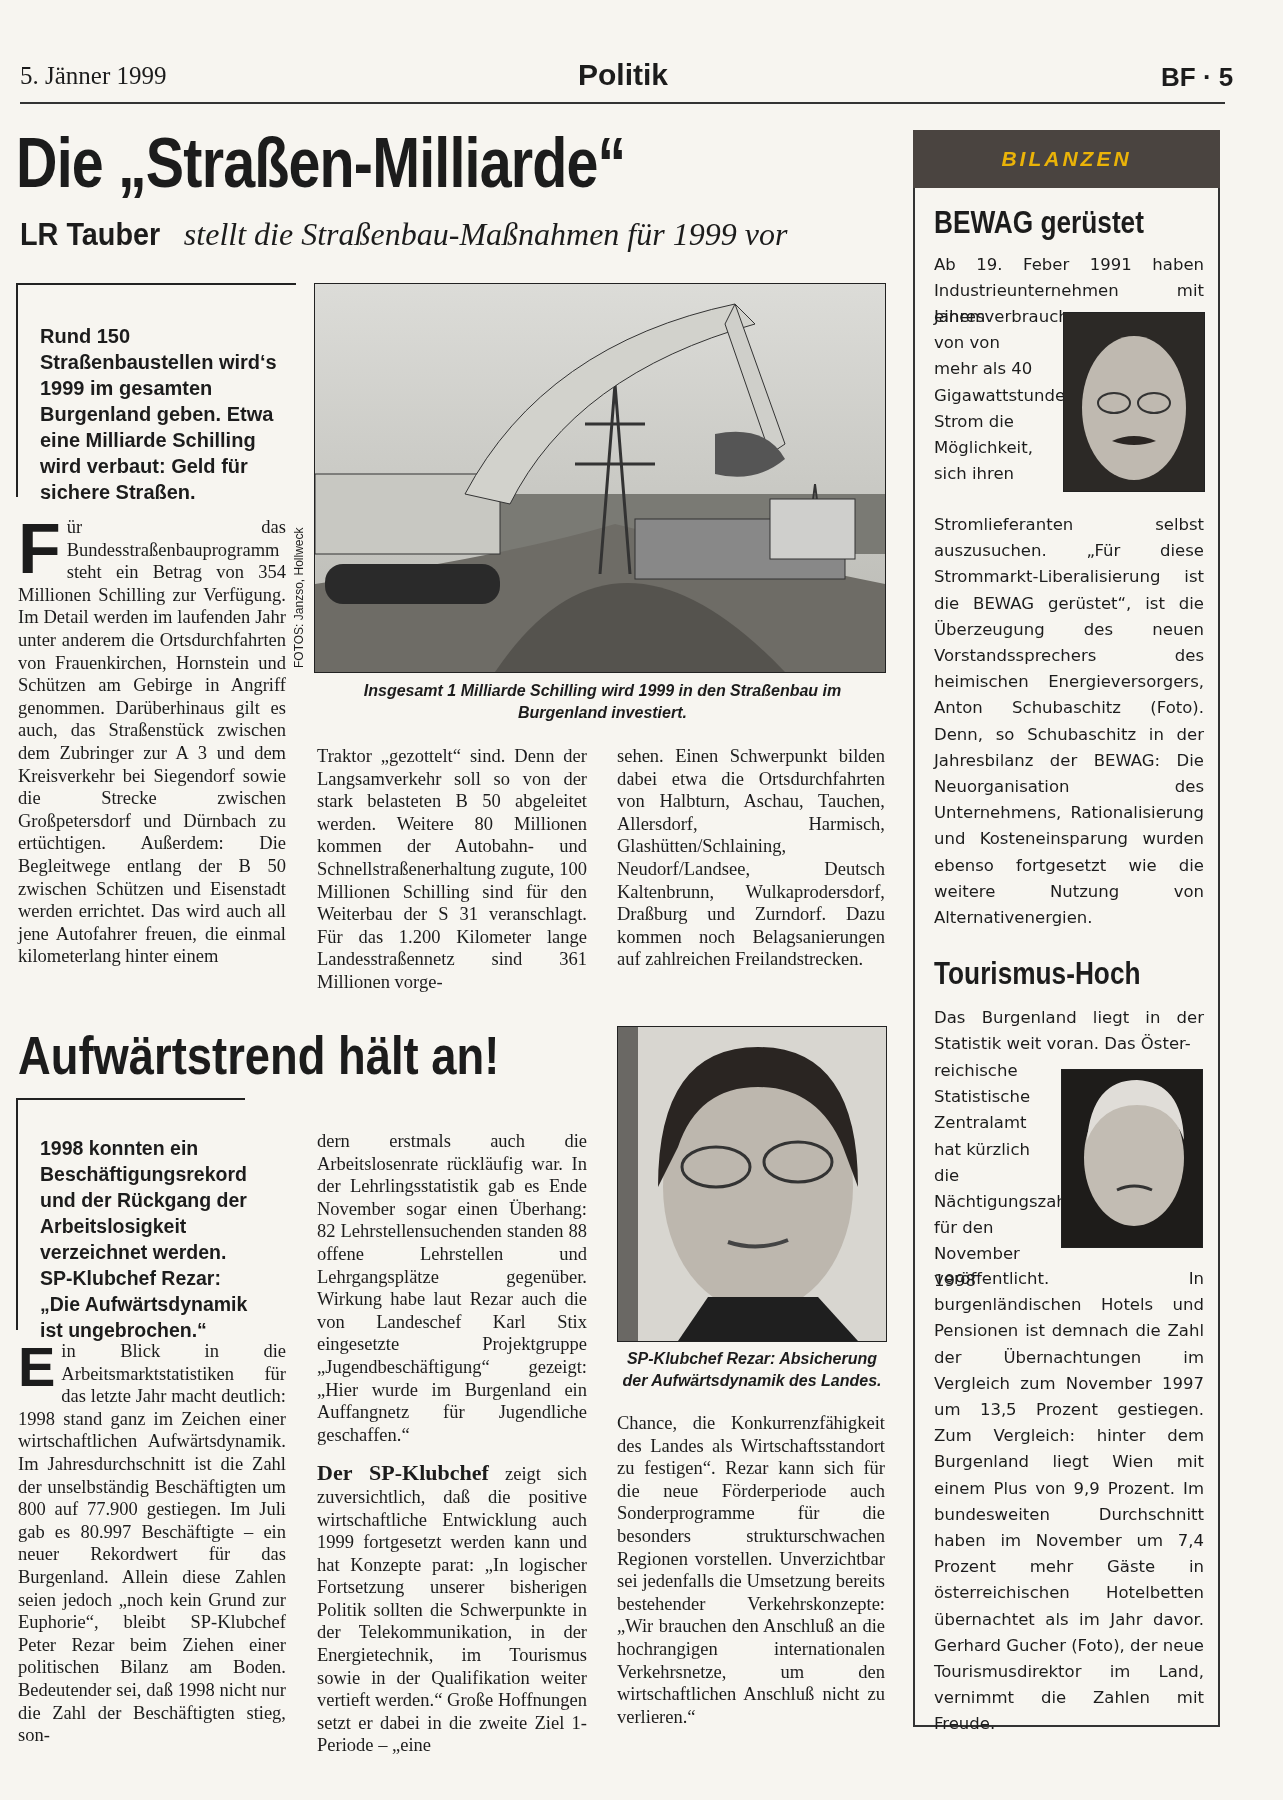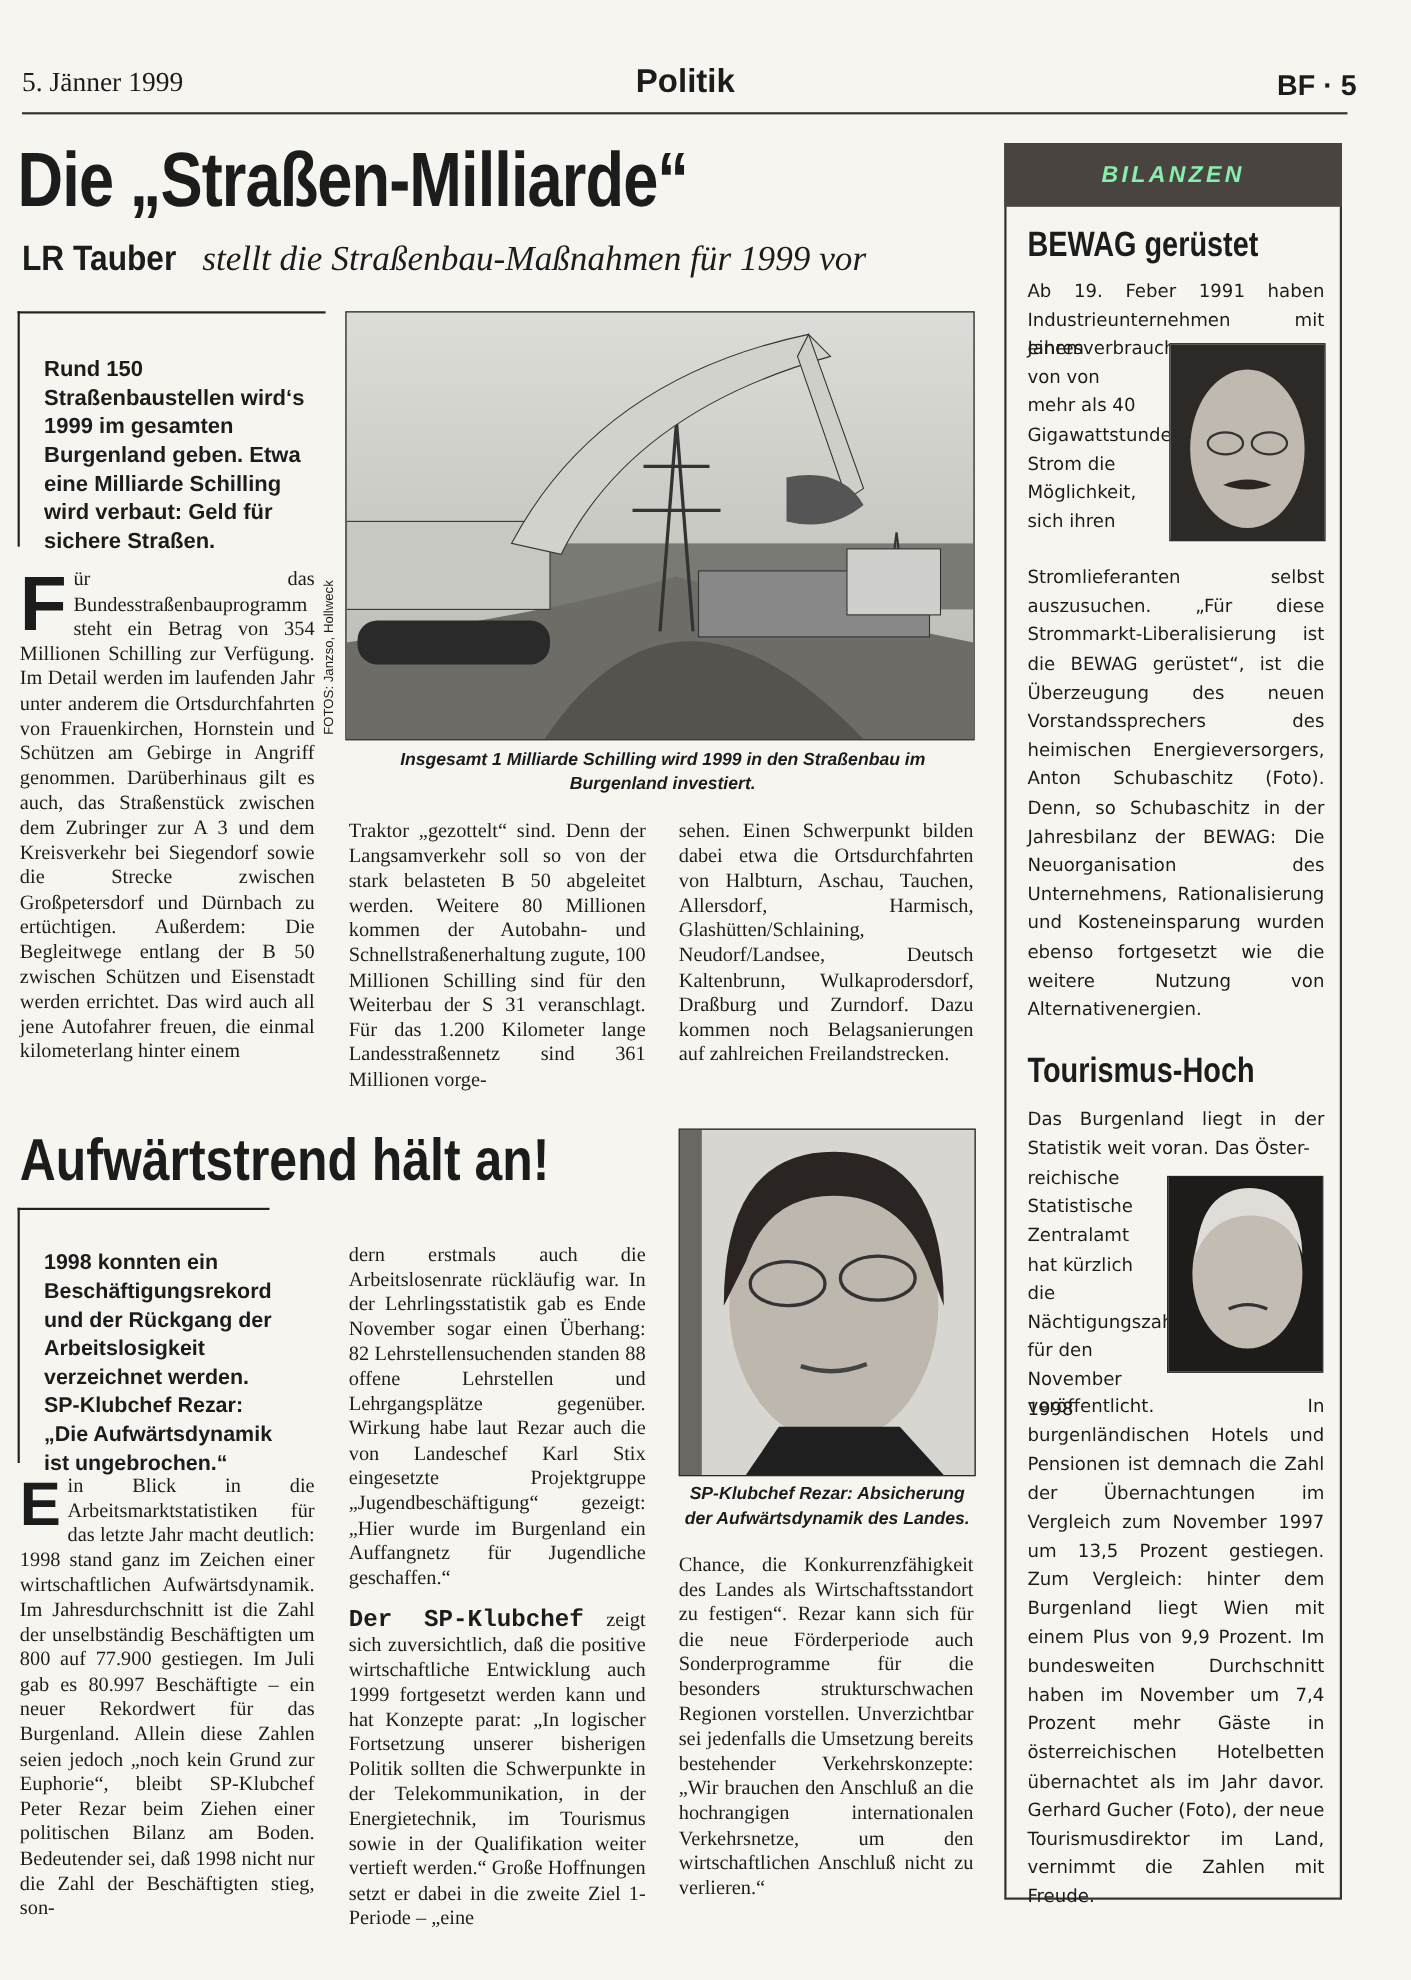--- a/index.html
+++ b/index.html
@@ -31,27 +31,27 @@
   .body-text { font-family:"Liberation Serif", serif; font-size:18.5px; line-height:22.6px; text-align:justify; }
   .dropcap { float:left; font-family:"Liberation Sans", sans-serif; font-weight:900; font-size:70px; line-height:58px; margin:4px 6px 0 0; }
 
   .photo { background:#999; border:1px solid #222; overflow:hidden; }
   .caption { font-family:"Liberation Sans", sans-serif; font-style:italic; font-weight:bold; font-size:16px; line-height:22px;text-align:center; }
 
   .credit { font-family:"Liberation Sans", sans-serif; font-size:12px; transform:rotate(-90deg); transform-origin:left top; white-space:nowrap; }
 
   
   .side { left:913px; top:130px; width:307px; height:1597px; border:2px solid #333; box-sizing:border-box; }
-  .side-head { left:913px; top:130px; width:307px; height:58px; background:#4a4440; color:#86efac; }
+  .side-head { left:913px; top:130px; width:307px; height:58px; background:#4a4440; color:#eab308; }
   .side-head span { display:block; text-align:center; font-family:"Liberation Sans", sans-serif; font-style:italic; font-weight:bold; font-size:21px; letter-spacing:3px; line-height:58px; }
   .side-title { font-family:"Liberation Sans", sans-serif; font-weight:bold; font-size:32px; transform:scaleX(0.82); transform-origin:left; white-space:nowrap; }
   .side-text { font-family:"DejaVu Sans", sans-serif; font-size:16.5px; line-height:26.2px; text-align:justify; }
 
   .h2 { left:18px; top:1028px; font-size:54px; font-weight:bold; font-family:"Liberation Sans", sans-serif; transform:scaleX(0.84); transform-origin:left; white-space:nowrap; line-height:1; }
-  .runin { font-family:Liberation Mono, monospace; font-weight:bold; font-size:22px; }
+  .runin { font-family:Liberation Serif, serif; font-weight:bold; font-size:22px; }
 </style>
 </head>
 <body>
 
 <div class="abs hdr-date">5. Jänner 1999</div>
 <div class="abs hdr-section">Politik</div>
 <div class="abs hdr-page">BF · 5</div>
 <div class="abs hdr-rule"></div>
 
 <div class="abs h1">Die „Straßen-Milliarde“</div>

